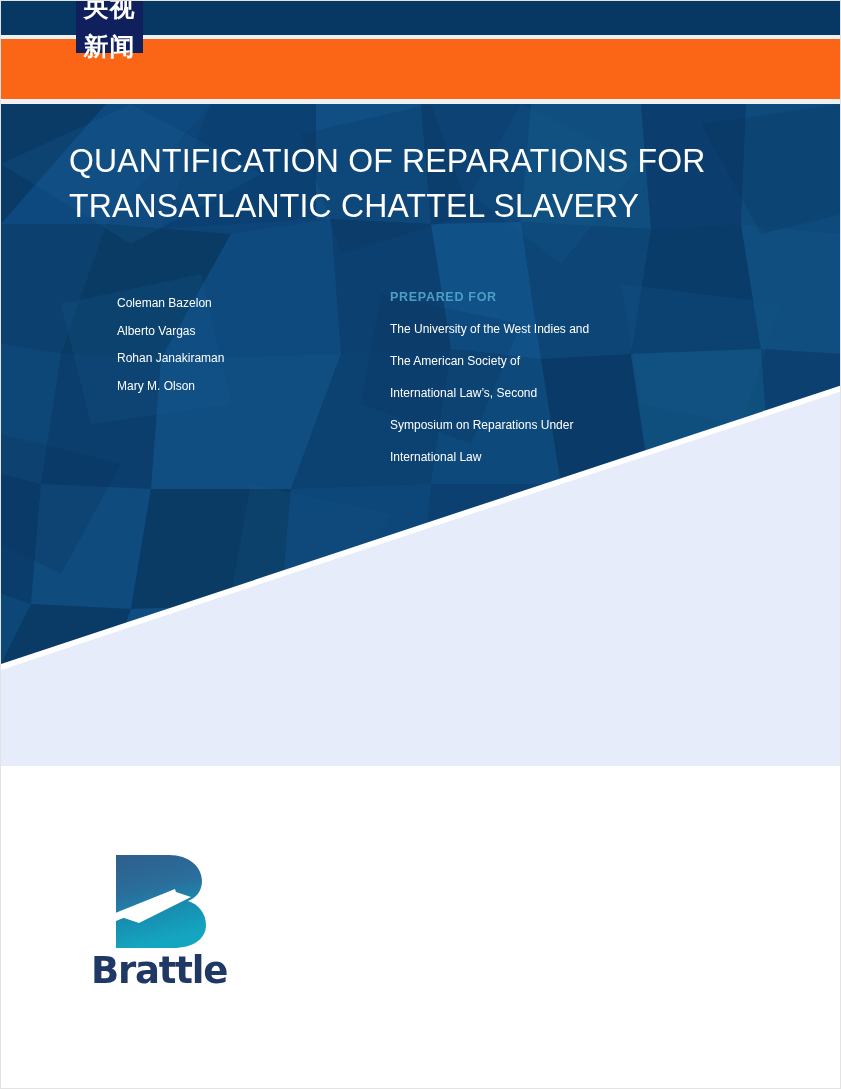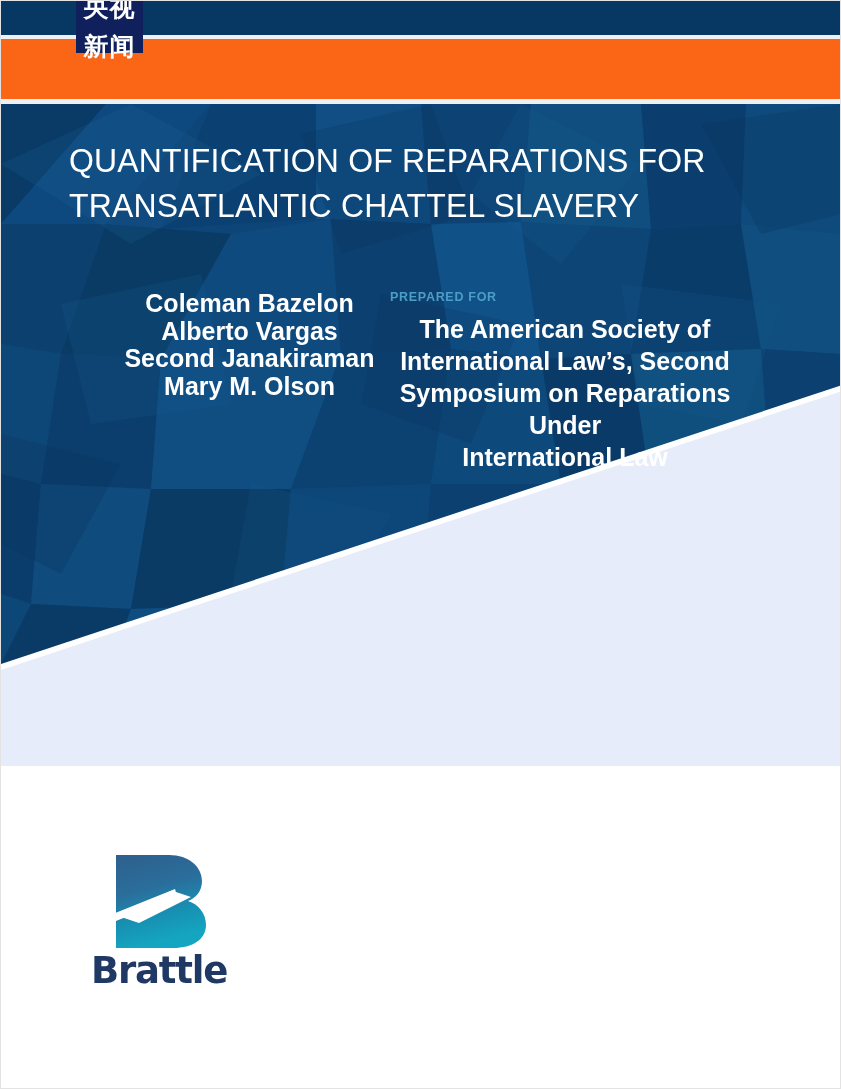--- a/index.html
+++ b/index.html
@@ -153,24 +153,23 @@
     color: #4d9ec7;
     font-size: 12.5px;
     font-weight: bold;
     letter-spacing: 0.7px;
     text-transform: uppercase;
     margin: 0 0 9px 0;
   }
   .credit-line {
     display: block;
     color: #ffffff;
-    font-size: 25px;
+    font-size: 12px;
     line-height: 27.5px;
-    font-weight: bold;
-    text-align: center;
+    font-weight: normal;
   }
   .credit-col-for .credit-line {
     line-height: 32px;
   }
 
   
   #brattle-logo {
     position: absolute;
     left: 90px;
     top: 852px;
@@ -281,26 +280,27 @@
   <div id="title-block">
     <h1 id="doc-title">QUANTIFICATION OF REPARATIONS FOR
 TRANSATLANTIC CHATTEL SLAVERY</h1>
   </div>
 
   <div id="credits">
 
     <div class="credit-col-by">
       <span class="credit-line">Coleman Bazelon</span>
       <span class="credit-line">Alberto Vargas</span>
-      <span class="credit-line">Second Janakiraman</span>
+      <span class="credit-line">Rohan Janakiraman</span>
       <span class="credit-line">Mary M. Olson</span>
     </div>
 
     <div class="credit-col-for">
       <span class="credit-label">PREPARED FOR</span>
+      <span class="credit-line">The University of the West Indies and</span>
       <span class="credit-line">The American Society of</span>
       <span class="credit-line">International Law’s, Second</span>
       <span class="credit-line">Symposium on Reparations Under</span>
       <span class="credit-line">International Law</span>
     </div>
 
   </div>
 
   <div id="brattle-logo">
 

